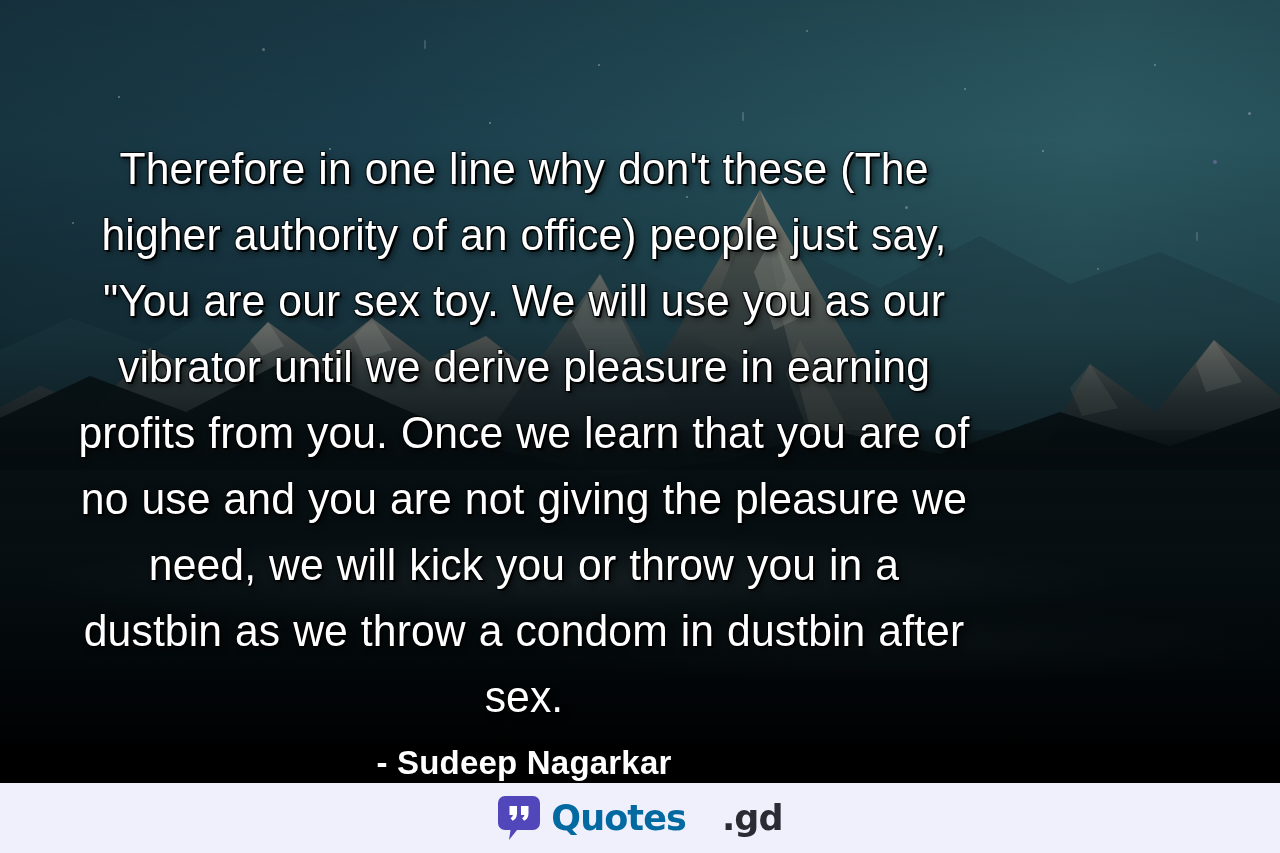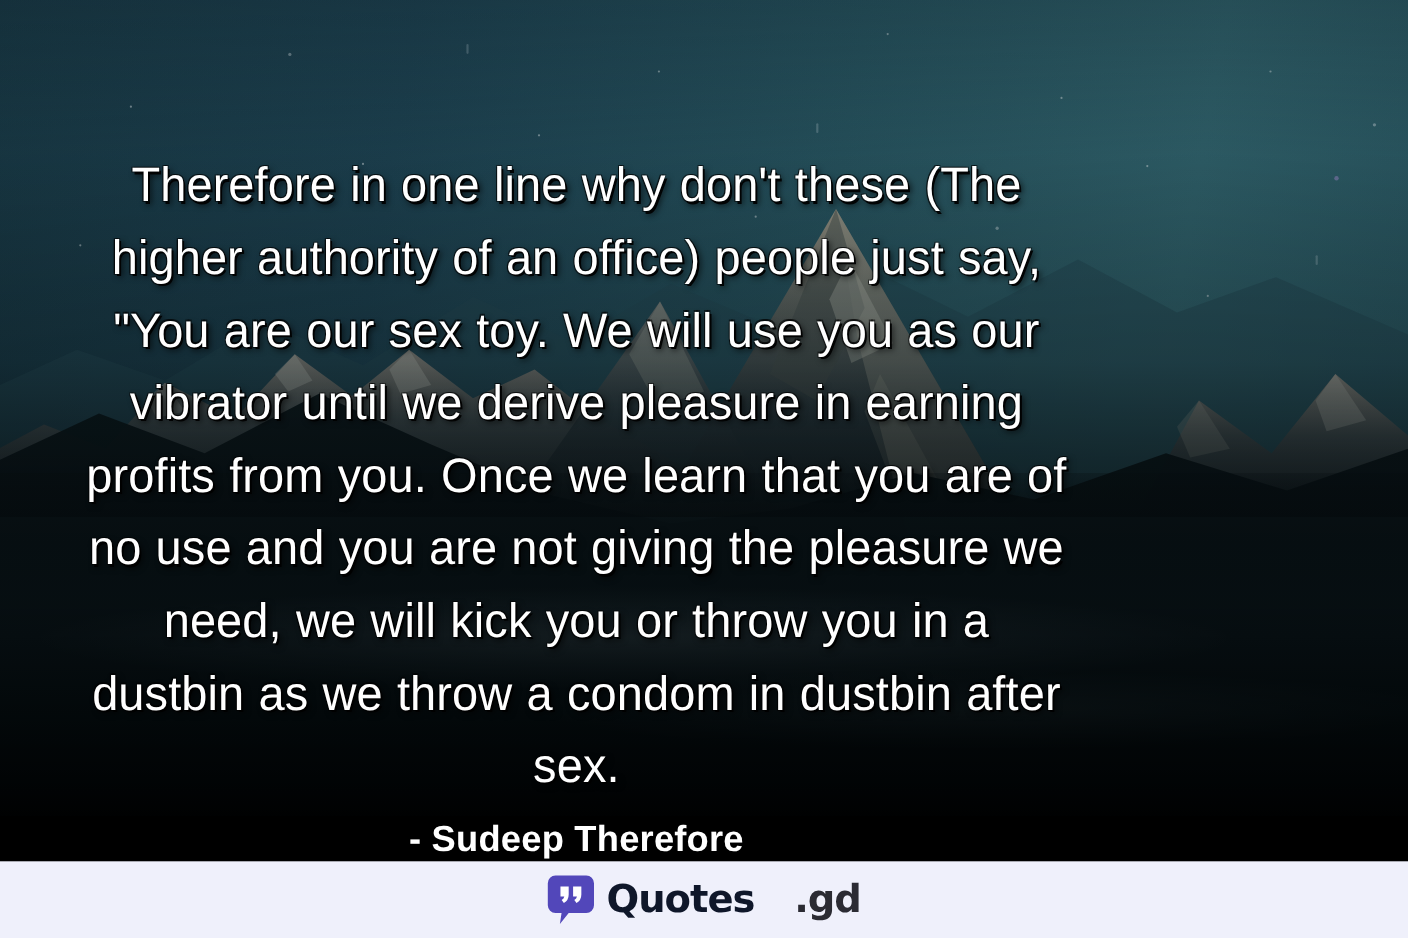--- a/index.html
+++ b/index.html
@@ -199,21 +199,21 @@
     display: block;
   }
   .brand-text {
     font-family: "DejaVu Sans", sans-serif;
     font-size: 35px;
     font-weight: 700;
     letter-spacing: -0.9px;
     line-height: 1;
     white-space: nowrap;
   }
-  .brand-name { color: #0f172a; }
+  .brand-name { color: #0369a1; }
   .brand-tld  { color: #2b2b33; margin-left: 36px; }
 </style>
 </head>
 <body>
 
 <div id="quote-card">
 
   <div class="photo">
 
     <div class="sky"></div>
@@ -303,21 +303,21 @@
     <div class="lowland"></div>
     <div class="mist"></div>
     <div class="mist2"></div>
     <div class="sky-fade"></div>
     <div class="scrim"></div>
     <div class="black-band"></div>
   </div>
 
   <div class="quote-wrap">
     <p class="quote-text">Therefore in one line why don't these (The higher authority of an office) people just say, "You are our sex toy. We will use you as our vibrator until we derive pleasure in earning profits from you. Once we learn that you are of no use and you are not giving the pleasure we need, we will kick you or throw you in a dustbin as we throw a condom in dustbin after sex.</p>
-    <p class="quote-author">- Sudeep Therefore</p>
+    <p class="quote-author">- Sudeep Nagarkar</p>
   </div>
 
   <div class="footer">
     <a class="brand" href="#">
       <span class="brand-mark-wrap">
         <svg class="brand-mark" viewBox="0 0 44 46" aria-hidden="true">
           <path d="M8,1 H36 A7,7 0 0 1 43,8 V28 A7,7 0 0 1 36,35 H20 L12,45 L13.5,35 H8
                    A7,7 0 0 1 1,28 V8 A7,7 0 0 1 8,1 Z" fill="#5247ba"></path>
           <path d="M12.5,11 h7.5 v7.2 q0,5.4 -4.4,7.6 l-2.0,-2.6 q2.1,-1.2 2.4,-3.1 h-3.5 z" fill="#ffffff"></path>
           <path d="M24.0,11 h7.5 v7.2 q0,5.4 -4.4,7.6 l-2.0,-2.6 q2.1,-1.2 2.4,-3.1 h-3.5 z" fill="#ffffff"></path>

